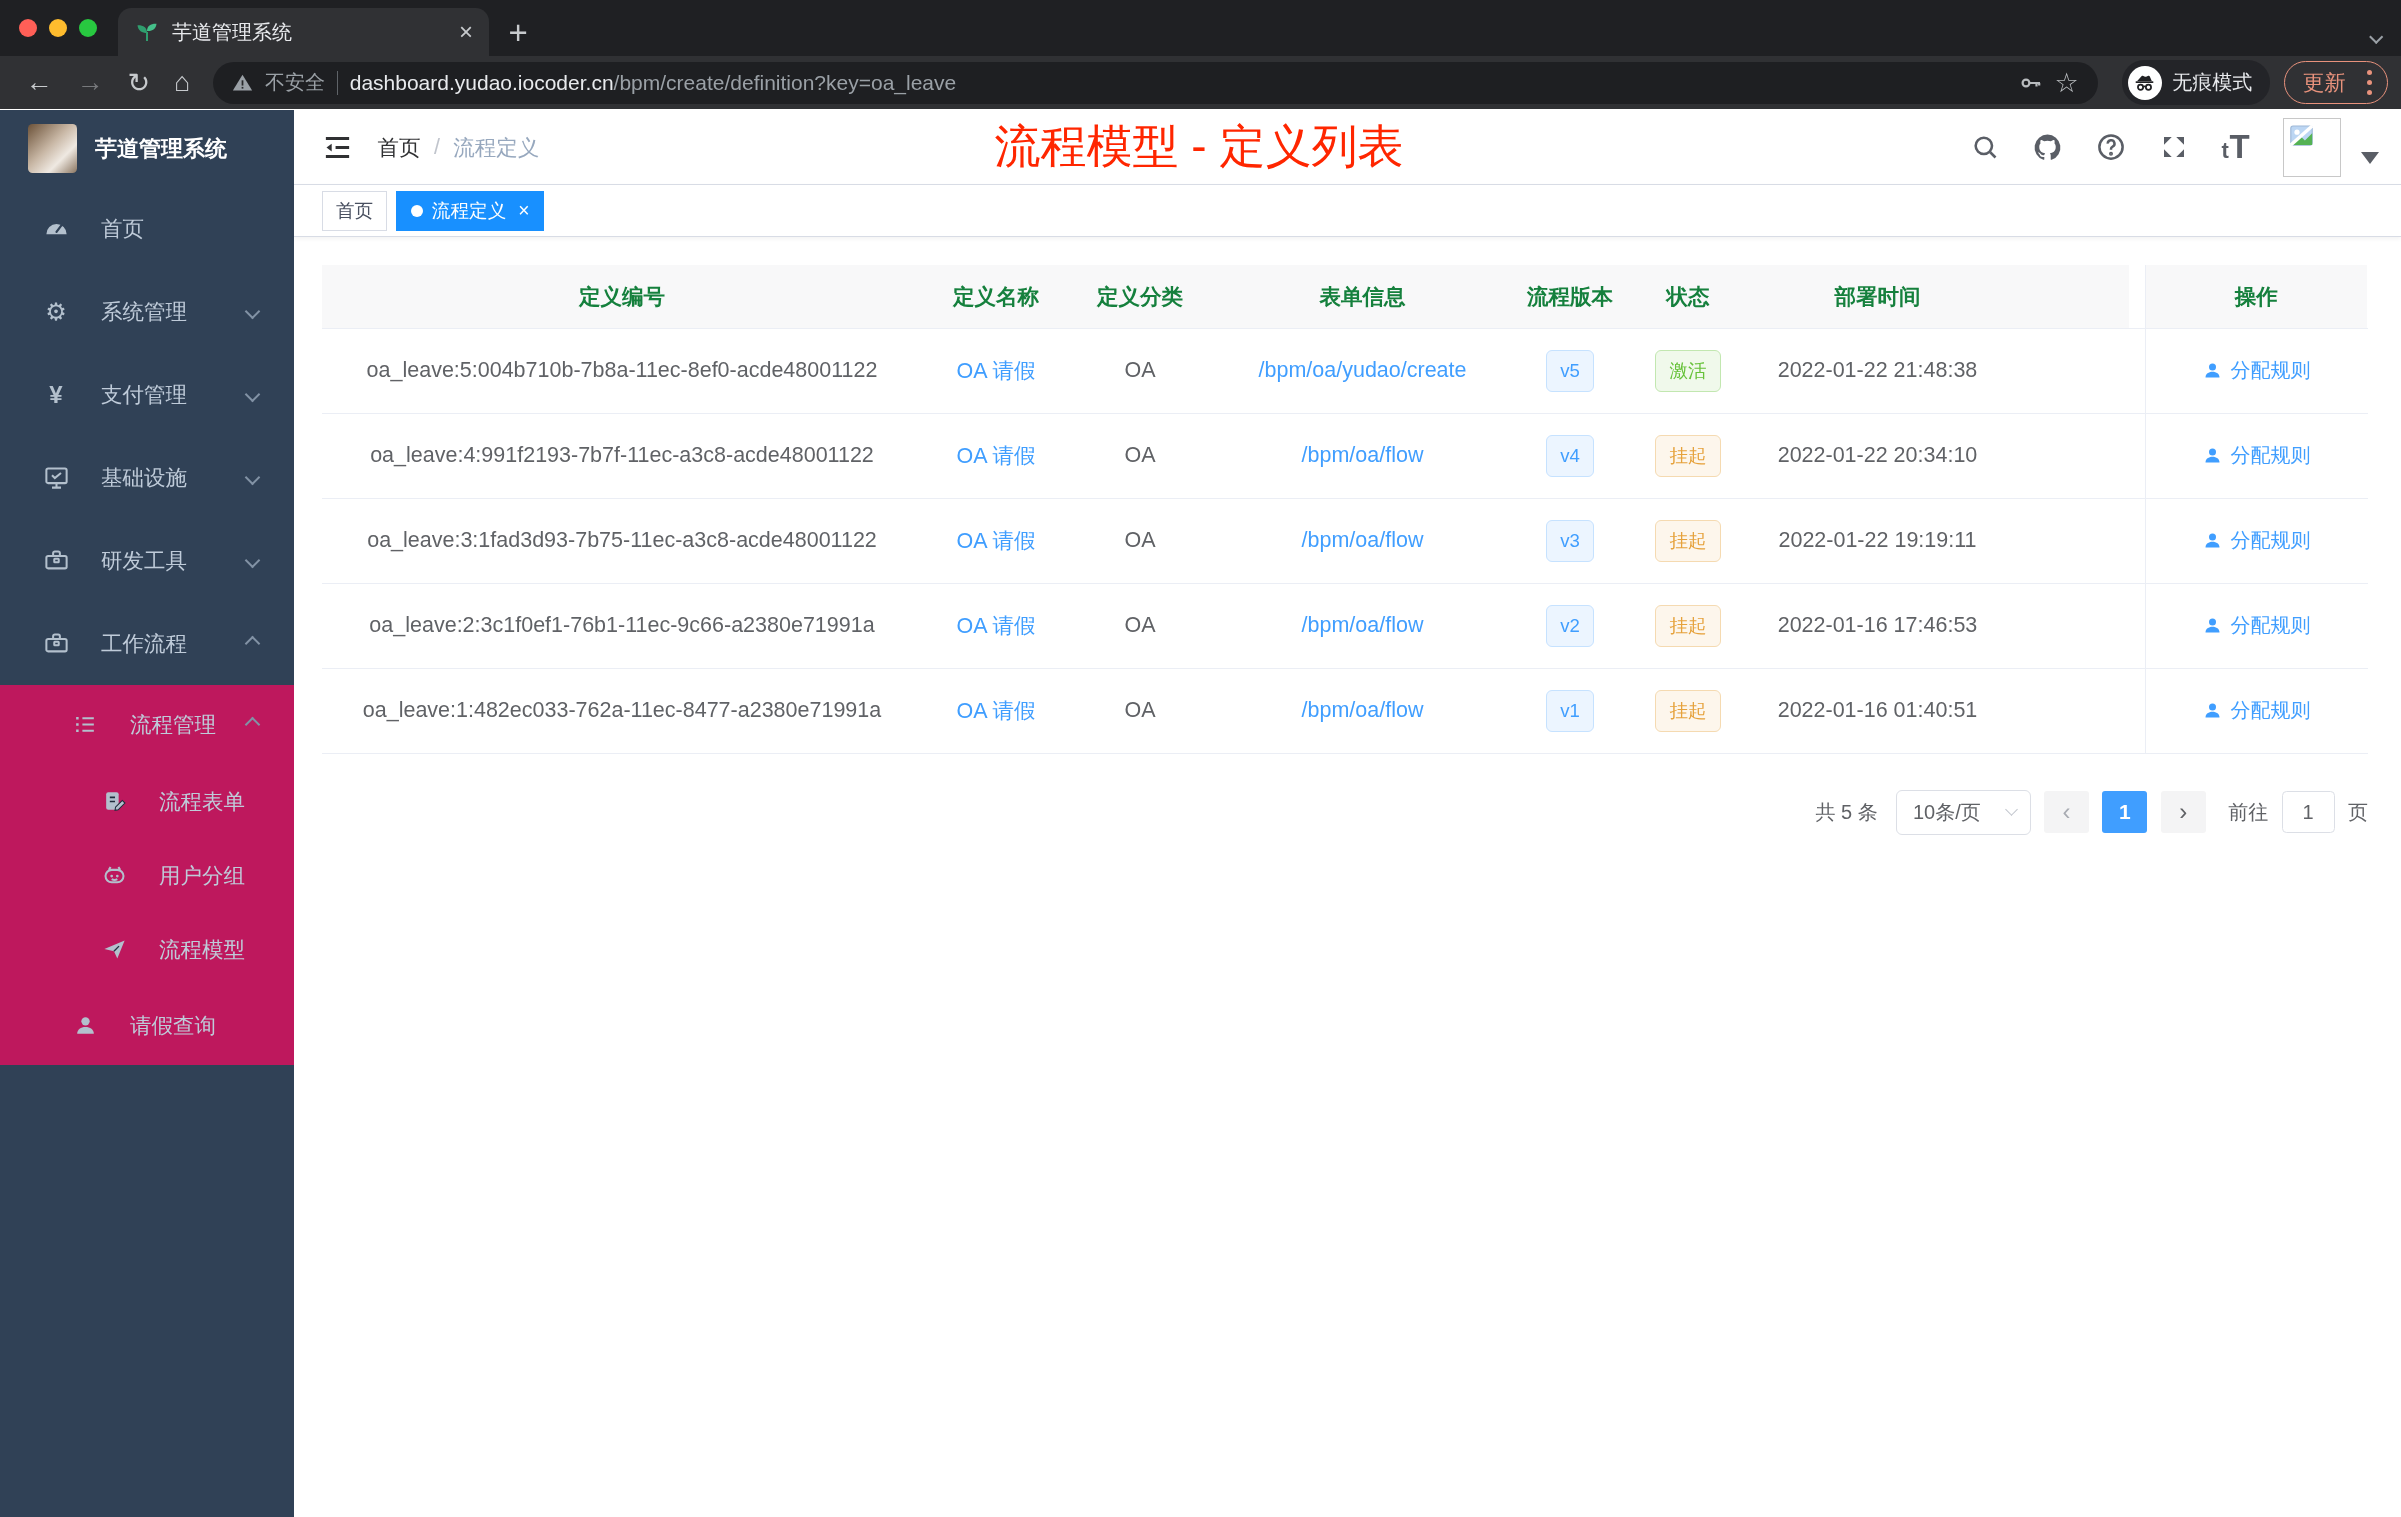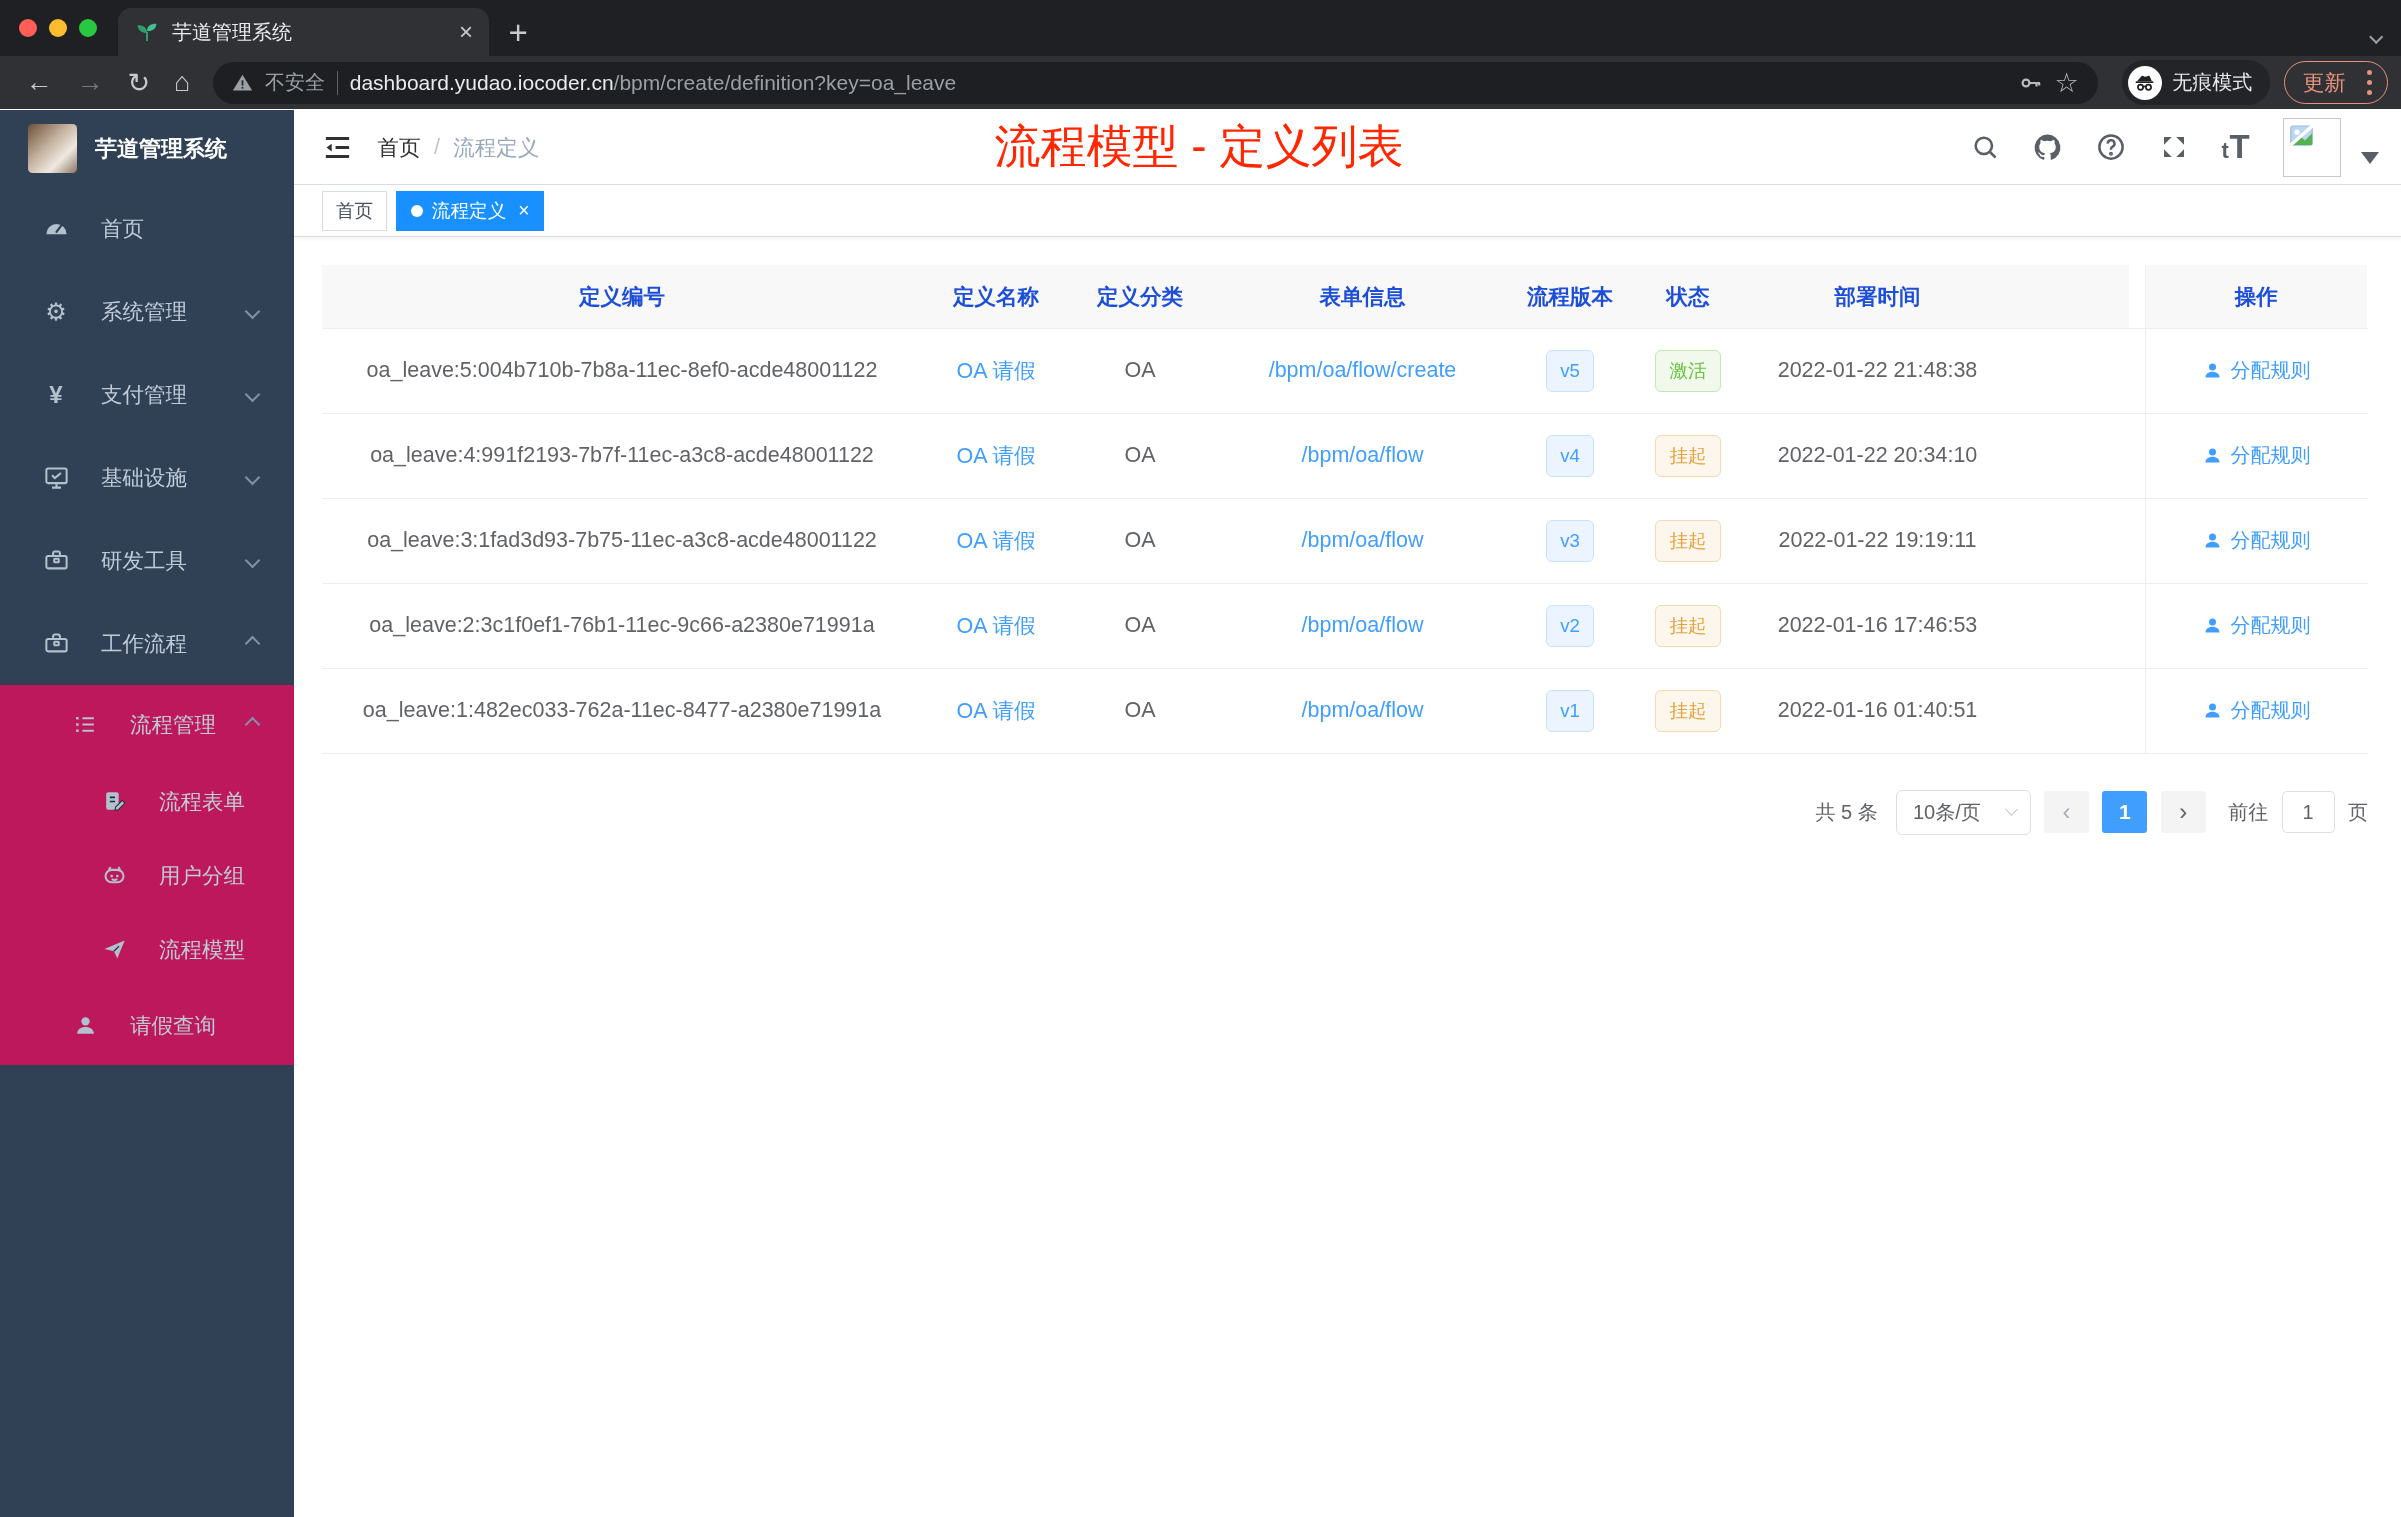--- a/index.html
+++ b/index.html
@@ -86,21 +86,21 @@
   .tag { height:40px; display:flex; align-items:center; gap:9px; padding:0 13.4px;
     border:0.7px solid #d8dce5; background:#fff; color:#495060; font-size:18.6px; }
   .tag.active { background:#1890ff; border-color:#1890ff; color:#fff; }
   .tag-dot { width:12px; height:12px; border-radius:50%; background:#fff; }
   .tag-close { font-size:19.3px; margin-left:3px; }
 
   
   .content { flex:1; padding:27.5px 33px 0 27.5px; }
   .tbl { width:2046px; font-size:21.5px; color:#606266; }
   .trow { display:flex; border-bottom:0.7px solid #ebeef5; height:85px; }
-  .thead { height:64px; color:#1d4ed8; font-weight:700; border-bottom:0.7px solid #ebeef5;font-family:Liberation Serif, serif; }
+  .thead { height:64px; color:#15803d; font-weight:700; border-bottom:0.7px solid #ebeef5;font-family:Liberation Serif, serif; }
   .c { display:flex; align-items:center; justify-content:center; }
   .c.id{width:601px;} .c.nm{width:147px;} .c.ct{width:141px;} .c.fm{width:304px;}
   .c.vr{width:111px;} .c.st{width:125px;} .c.tm{width:254px;} .c.fl{width:124px;}
   .c.gt{width:16.3px;} .c.op{width:222px; border-left:0.7px solid #ebeef5;}
   .thead .c { background:#f8f8f9; }
   .thead .c.gt { background:#fff; }
   a.lnk { color:#409eff; text-decoration:none; cursor:pointer; }
   .badge { height:42px; display:inline-flex; align-items:center; padding:0 13.4px; border-radius:6px;
     font-size:18.6px; border:0.7px solid transparent; }
   .b-ver { background:#ecf5ff; border-color:#c6e2ff; color:#409eff; }
@@ -401,21 +401,21 @@
           <div class="c op">操作</div>
         </div>
 
         <div class="trow">
           <div class="c id">oa_leave:5:004b710b-7b8a-11ec-8ef0-acde48001122</div>
           <div class="c nm">
               <a class="lnk">OA 请假</a>
             </div>
           <div class="c ct">OA</div>
           <div class="c fm">
-              <a class="lnk">/bpm/oa/flow/create</a>
+              <a class="lnk">/bpm/oa/yudao/create</a>
             </div>
           <div class="c vr">
               <span class="badge b-ver">v5</span>
             </div>
           <div class="c st">
               <span class="badge b-success">激活</span>
             </div>
           <div class="c tm">2022-01-22 21:48:38</div>
           <div class="c fl"></div>
             <div class="c gt"></div>

